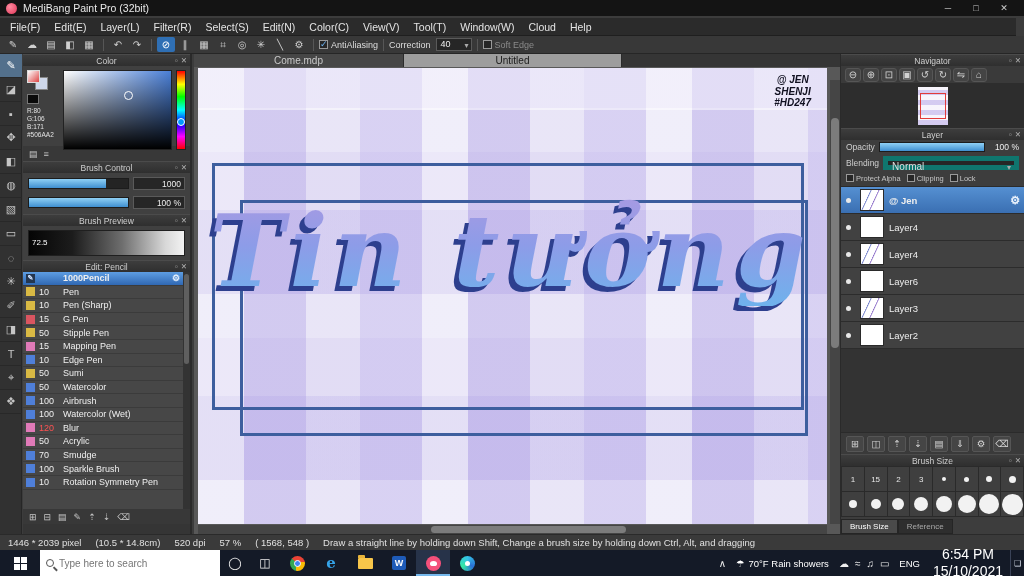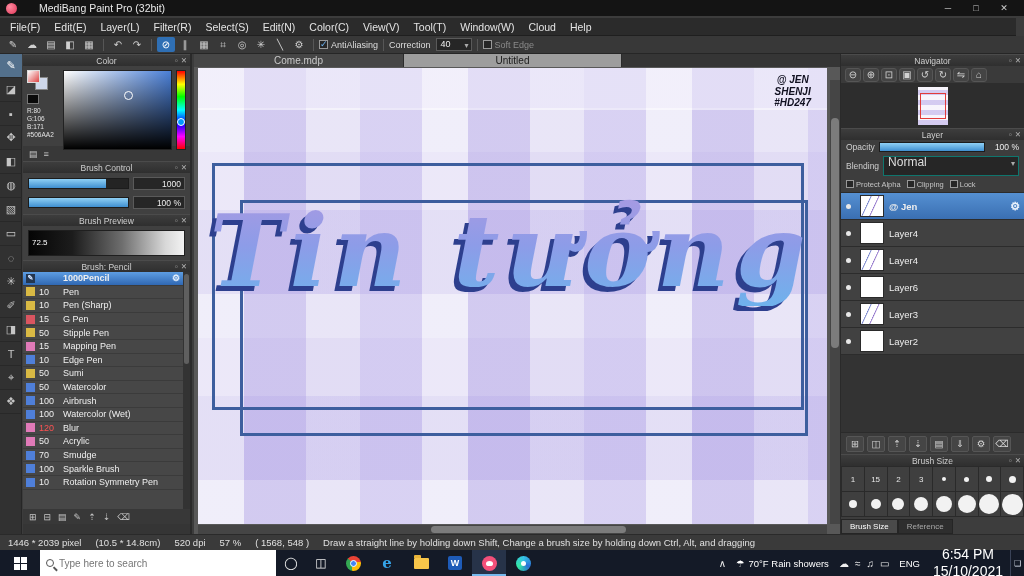--- a/index.html
+++ b/index.html
@@ -1,21 +1,21 @@
 <!DOCTYPE html>
 <html><head>
 <meta charset="utf-8">
 <style>
   * { margin:0; padding:0; box-sizing:border-box; }
   html,body { width:1024px; height:576px; overflow:hidden; background:#202020; }
   body { font-family:"Liberation Sans", sans-serif; font-size:10px; color:#ddd; }
   .app { position:absolute; inset:0; background:#3c3c3c; }
 
   
-  .titlebar { position:absolute; top:0; left:0; right:0; height:16px; background:#141414; display:flex; align-items:center; padding:0 6px; gap:22px; }
+  .titlebar { position:absolute; top:0; left:0; right:0; height:16px; background:#141414; display:flex; align-items:center; padding:0 6px; gap:6px; }
   .app-ico { width:11px; height:11px; border-radius:50%; background:radial-gradient(circle at 35% 35%, #ff8ba0, #e03557); flex:none; }
   .titlebar .title { font-size:10.5px; color:#e8e8e8; }
   .win-controls { margin-left:auto; display:flex; }
   .win-btn { width:28px; height:18px; display:flex; align-items:center; justify-content:center; font-size:9px; color:#ccc; }
 
   .menubar { position:absolute; top:18px; left:0; right:8px; height:18px; background:#2b2b2b; display:flex; align-items:center; padding:0 3px; border-bottom:1px solid #1f1f1f; }
   .menu-item { padding:0 7px; font-size:10.5px; color:#e4e4e4; }
 
   .toolbar { position:absolute; top:36px; left:0; right:0; height:18px; background:#383838; display:flex; align-items:center; gap:1px; padding:0 4px; border-bottom:1px solid #262626; }
   .tb-btn { width:18px; height:15px; display:flex; align-items:center; justify-content:center; font-size:10px; color:#cfcfcf; border-radius:2px; }
@@ -107,21 +107,21 @@
   .nav-btn { width:16px; height:14px; display:flex; align-items:center; justify-content:center; font-size:10px; color:#d2d2d2; border:1px solid #565656; border-radius:3px; background:#444; }
   .nav-thumb-area { height:45px; background:#2d2d2d; display:flex; align-items:center; justify-content:center; }
   .nav-thumb { width:30px; height:38px; background:#efeaf9; position:relative;
     background-image:repeating-linear-gradient(0deg, rgba(185,172,232,.5) 0 5px, rgba(255,255,255,.5) 5px 10px); }
   .nav-thumb::after { content:""; position:absolute; inset:6px 2px; border:1px solid #e23b3b; }
 
   .lp-row { display:flex; align-items:center; gap:4px; padding:2px 5px; font-size:8.5px; color:#cfcfcf; }
   .lp-track { flex:1; height:10px; background:#242424; border:1px solid #1c1c1c; position:relative; }
   .lp-fill { position:absolute; left:0; top:0; bottom:0; width:100%; background:linear-gradient(#8fd0f5,#3f8fd0); }
   .lp-val { width:30px; text-align:right; color:#eee; }
-  .lp-select { flex:1; background:#262626; border:1px solid #0f766e; height:20px; line-height:11px; font-size:12px; color:#ddd; padding:0 14px 0 4px; position:relative; }
+  .lp-select { flex:1; background:#262626; border:5px solid #0f766e; height:14px; line-height:11px; font-size:10px; color:#ddd; padding:0 14px 0 4px; position:relative; }
   .lp-select::after { content:"▾"; position:absolute; right:3px; top:1px; font-size:8px; color:#aaa; }
   .lp-checks { display:flex; align-items:center; gap:6px; padding:2px 5px 3px 5px; font-size:7.5px; color:#c4c4c4; border-bottom:1px solid #2b2b2b; }
   .chk { width:8px; height:8px; border:1px solid #999; background:#262626; display:inline-block; margin-right:2px; vertical-align:-1px; }
 
   .layer-list { background:#414141; }
   .lrow { display:flex; align-items:center; height:27px; border-bottom:1px solid #2c2c2c; gap:5px; padding:0 4px 0 0; font-size:9.5px; color:#eee; }
   .lrow.sel { background:linear-gradient(#5590d2,#3a6fb2); font-weight:bold; }
   .leye { width:14px; display:flex; align-items:center; justify-content:center; flex:none; }
   .leye::after { content:""; width:5px; height:5px; border-radius:50%; background:#e8e8e8; }
   .lthumb { width:24px; height:22px; background:#fff; border:1px solid #2a2a2a; flex:none; }
@@ -140,21 +140,21 @@
   .bs-tab.active { background:#4a4a4a; color:#fff; }
 
   
   .statusbar { position:absolute; left:0; right:0; bottom:26px; height:16px; background:#3a3a3a; border-top:1px solid #2a2a2a; display:flex; align-items:center; gap:14px; padding:0 8px; font-size:9.5px; color:#e0e0e0; white-space:nowrap; overflow:hidden; }
 
   
   .taskbar { position:absolute; left:0; right:0; bottom:0; height:26px; background:#141a27; display:flex; align-items:stretch; color:#fff; }
   .tk-start { width:40px; display:flex; align-items:center; justify-content:center; }
   .winlogo { display:grid; grid-template-columns:6px 6px; grid-template-rows:6px 6px; gap:1px; }
   .winlogo span { background:#fff; }
-  .tk-search { width:236px; background:#fff; display:flex; align-items:center; padding:0 6px; gap:5px; }
+  .tk-search { width:180px; background:#fff; display:flex; align-items:center; padding:0 6px; gap:5px; }
   .mag { width:8px; height:8px; border:1.5px solid #555; border-radius:50%; position:relative; flex:none; }
   .mag::after { content:""; position:absolute; width:5px; height:1.5px; background:#555; transform:rotate(45deg); left:6px; top:8px; }
   .tk-search input { border:none; outline:none; font-size:10px; color:#333; width:100%; font-family:"Liberation Sans",sans-serif; background:transparent; }
   .tk-btn { width:30px; display:flex; align-items:center; justify-content:center; font-size:12px; color:#e8e8e8; }
   .tk-app { width:34px; display:flex; align-items:center; justify-content:center; }
   .tk-app.active { background:#273349; box-shadow:inset 0 -2px 0 #76b9ed; }
   .ico-circle { width:15px; height:15px; border-radius:50%; background:conic-gradient(from -45deg,#ea4335 0 120deg,#fbbc05 0 240deg,#34a853 0 360deg); position:relative; }
   .ico-circle::after { content:""; position:absolute; inset:4px; background:#4285f4; border-radius:50%; border:1px solid #fff; }
   .ico-circle.alt { background:conic-gradient(#35c3e8,#2a6fd6,#35e8a3,#35c3e8); }
   .ico-circle.alt::after { background:#fff; inset:5px; border:none; }
@@ -317,21 +317,21 @@
             <span>✕</span>
           </span>
       </div>
       <div class="bp-body">
         <span class="bp-val">72.5</span>
       </div>
     </div>
 
     <div class="panel bl-wrap">
       <div class="phead">
-          <span>Brush: Pencil</span>
+          <span>Edit: Pencil</span>
         <span class="pctl">
             <span>▫</span>
             <span>✕</span>
           </span>
       </div>
       <div class="bl-list">
         <div class="brow sel">
           <span class="bsw" style="background: rgb(36, 54, 79);">✎</span>
           <span class="bsz"></span>
           <span class="bnm">1000Pencil</span>

